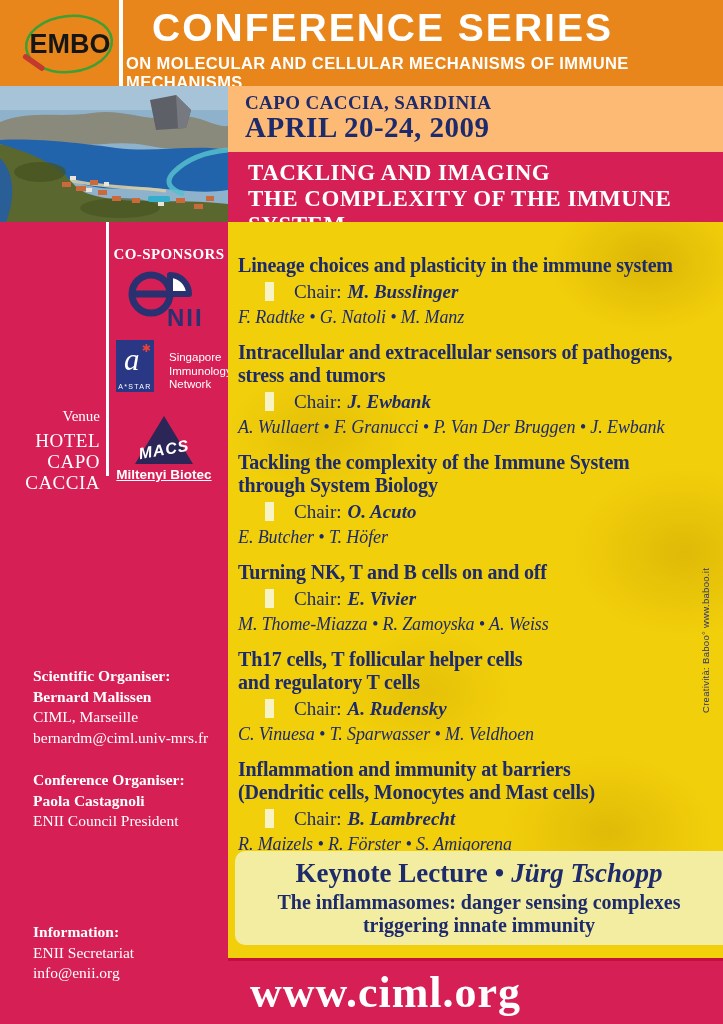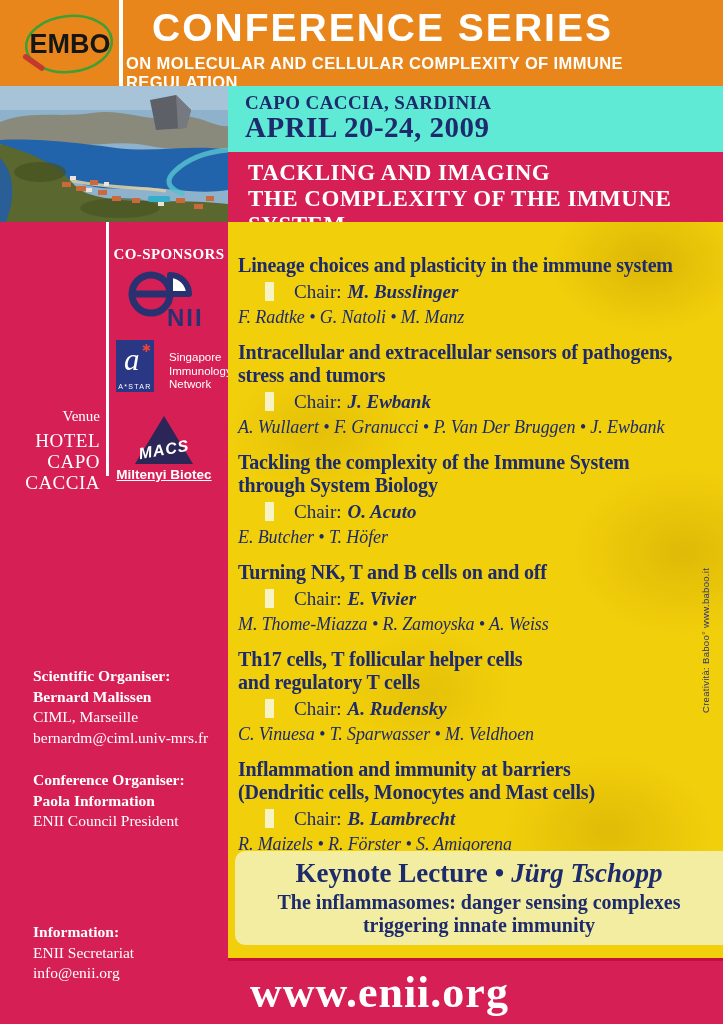--- a/index.html
+++ b/index.html
@@ -17,21 +17,21 @@
     font-family:"Liberation Sans", sans-serif; font-weight:bold; font-size:39px; letter-spacing:2px;
   }
   .conf-subtitle {
     position:absolute; left:126px; top:54px; color:#fff;
     font-family:"Liberation Sans", sans-serif; font-weight:bold; font-size:16.5px; letter-spacing:0.4px;
   }
   
   .photo { position:absolute; left:0; top:86px; width:228px; height:136px; }
   .photo svg { display:block; }
   
-  .date-band { position:absolute; left:228px; top:86px; width:495px; height:66px; background:#5eead4; color:#1D2A6C; }
+  .date-band { position:absolute; left:228px; top:86px; width:495px; height:66px; background:#fdba74; color:#1D2A6C; }
   .location { position:absolute; left:17px; top:6px;  font-weight:bold; font-size:19px; letter-spacing:0.4px; }
   .dates    { position:absolute; left:17px; top:25px; font-weight:bold; font-size:29px; letter-spacing:0.5px; }
   
   .title-band { position:absolute; left:228px; top:152px; width:495px; height:70px; background:#D61F55; }
   .event-title {
     position:absolute; left:20px; top:8px; color:#fff; font-weight:bold; font-size:23px;
     line-height:26px; letter-spacing:0.5px; white-space:pre-line;
   }
   
   .sidebar { position:absolute; left:0; top:222px; width:228px; height:802px; background:#D61F55; color:#fff; }
@@ -109,21 +109,21 @@
   <header class="header">
     <div class="logo-box">
       <svg width="119" height="86" viewBox="0 0 119 86">
         <ellipse cx="69" cy="44" rx="43" ry="28" fill="none" stroke="#3E9F35" stroke-width="2.5" transform="rotate(-6 69 44)"></ellipse>
         <rect x="25" y="53" width="25" height="5.5" rx="2.7" fill="#C23A2E" transform="rotate(35 25 53)"></rect>
         <text x="70" y="53" text-anchor="middle" font-family="Liberation Sans, sans-serif" font-weight="bold" font-size="27" fill="#161616">EMBO</text>
       </svg>
     </div>
     <div class="header-divider"></div>
     <div class="conf-title">CONFERENCE SERIES</div>
-    <div class="conf-subtitle">ON MOLECULAR AND CELLULAR COMPLEXITY OF IMMUNE REGULATION</div>
+    <div class="conf-subtitle">ON MOLECULAR AND CELLULAR MECHANISMS OF IMMUNE MECHANISMS</div>
   </header>
 
   <div class="photo">
     <svg width="228" height="136" viewBox="0 0 228 136" preserveAspectRatio="none">
       <rect width="228" height="136" fill="#8FB2CC"></rect>
       <rect width="228" height="24" fill="#A6C3D8"></rect>
       <path d="M0,36 C30,24 62,32 92,27 C122,22 148,36 168,31 C196,25 214,42 228,40 L228,66 C200,60 178,66 150,60 C118,53 92,62 60,58 C34,55 14,60 0,54 Z" fill="#8A8A7C"></path>
       <path d="M150,14 L176,9 L191,24 L186,42 L156,44 Z" fill="#5E6068"></path>
       <path d="M176,9 L191,24 L186,42 L178,42 Z" fill="#767A80"></path>
       <path d="M0,54 C40,52 86,58 116,62 C156,67 192,58 228,64 L228,104 C192,110 156,98 122,102 C96,105 70,96 44,82 C26,72 10,62 0,58 Z" fill="#2164AC"></path>
@@ -207,21 +207,21 @@
 
     <div class="side-block blk-sci">
       <div class="strong">Scientific Organiser:</div>
       <div class="strong">Bernard Malissen</div>
       <div>CIML, Marseille</div>
       <div>bernardm@ciml.univ-mrs.fr</div>
     </div>
 
     <div class="side-block blk-conf">
       <div class="strong">Conference Organiser:</div>
-      <div class="strong">Paola Information</div>
+      <div class="strong">Paola Castagnoli</div>
       <div>ENII Council President</div>
     </div>
 
     <div class="side-block blk-info">
       <div class="strong">Information:</div>
       <div>ENII Secretariat</div>
       <div>info@enii.org</div>
     </div>
   </aside>
 
@@ -299,16 +299,16 @@
         <span class="kn-label">Keynote Lecture</span><span class="kn-sep">•</span><span class="kn-speaker">Jürg Tschopp</span>
       </div>
       <div class="kn-desc">The inflammasomes: danger sensing complexes
 triggering innate immunity</div>
     </div>
 
     <div class="credit">Creatività: Baboo° www.baboo.it</div>
   </main>
 
   <div class="url-band">
-    <div class="url">www.enii.org</div>
+    <div class="url">www.ciml.org</div>
   </div>
 
 </div>
 
 </body></html>

